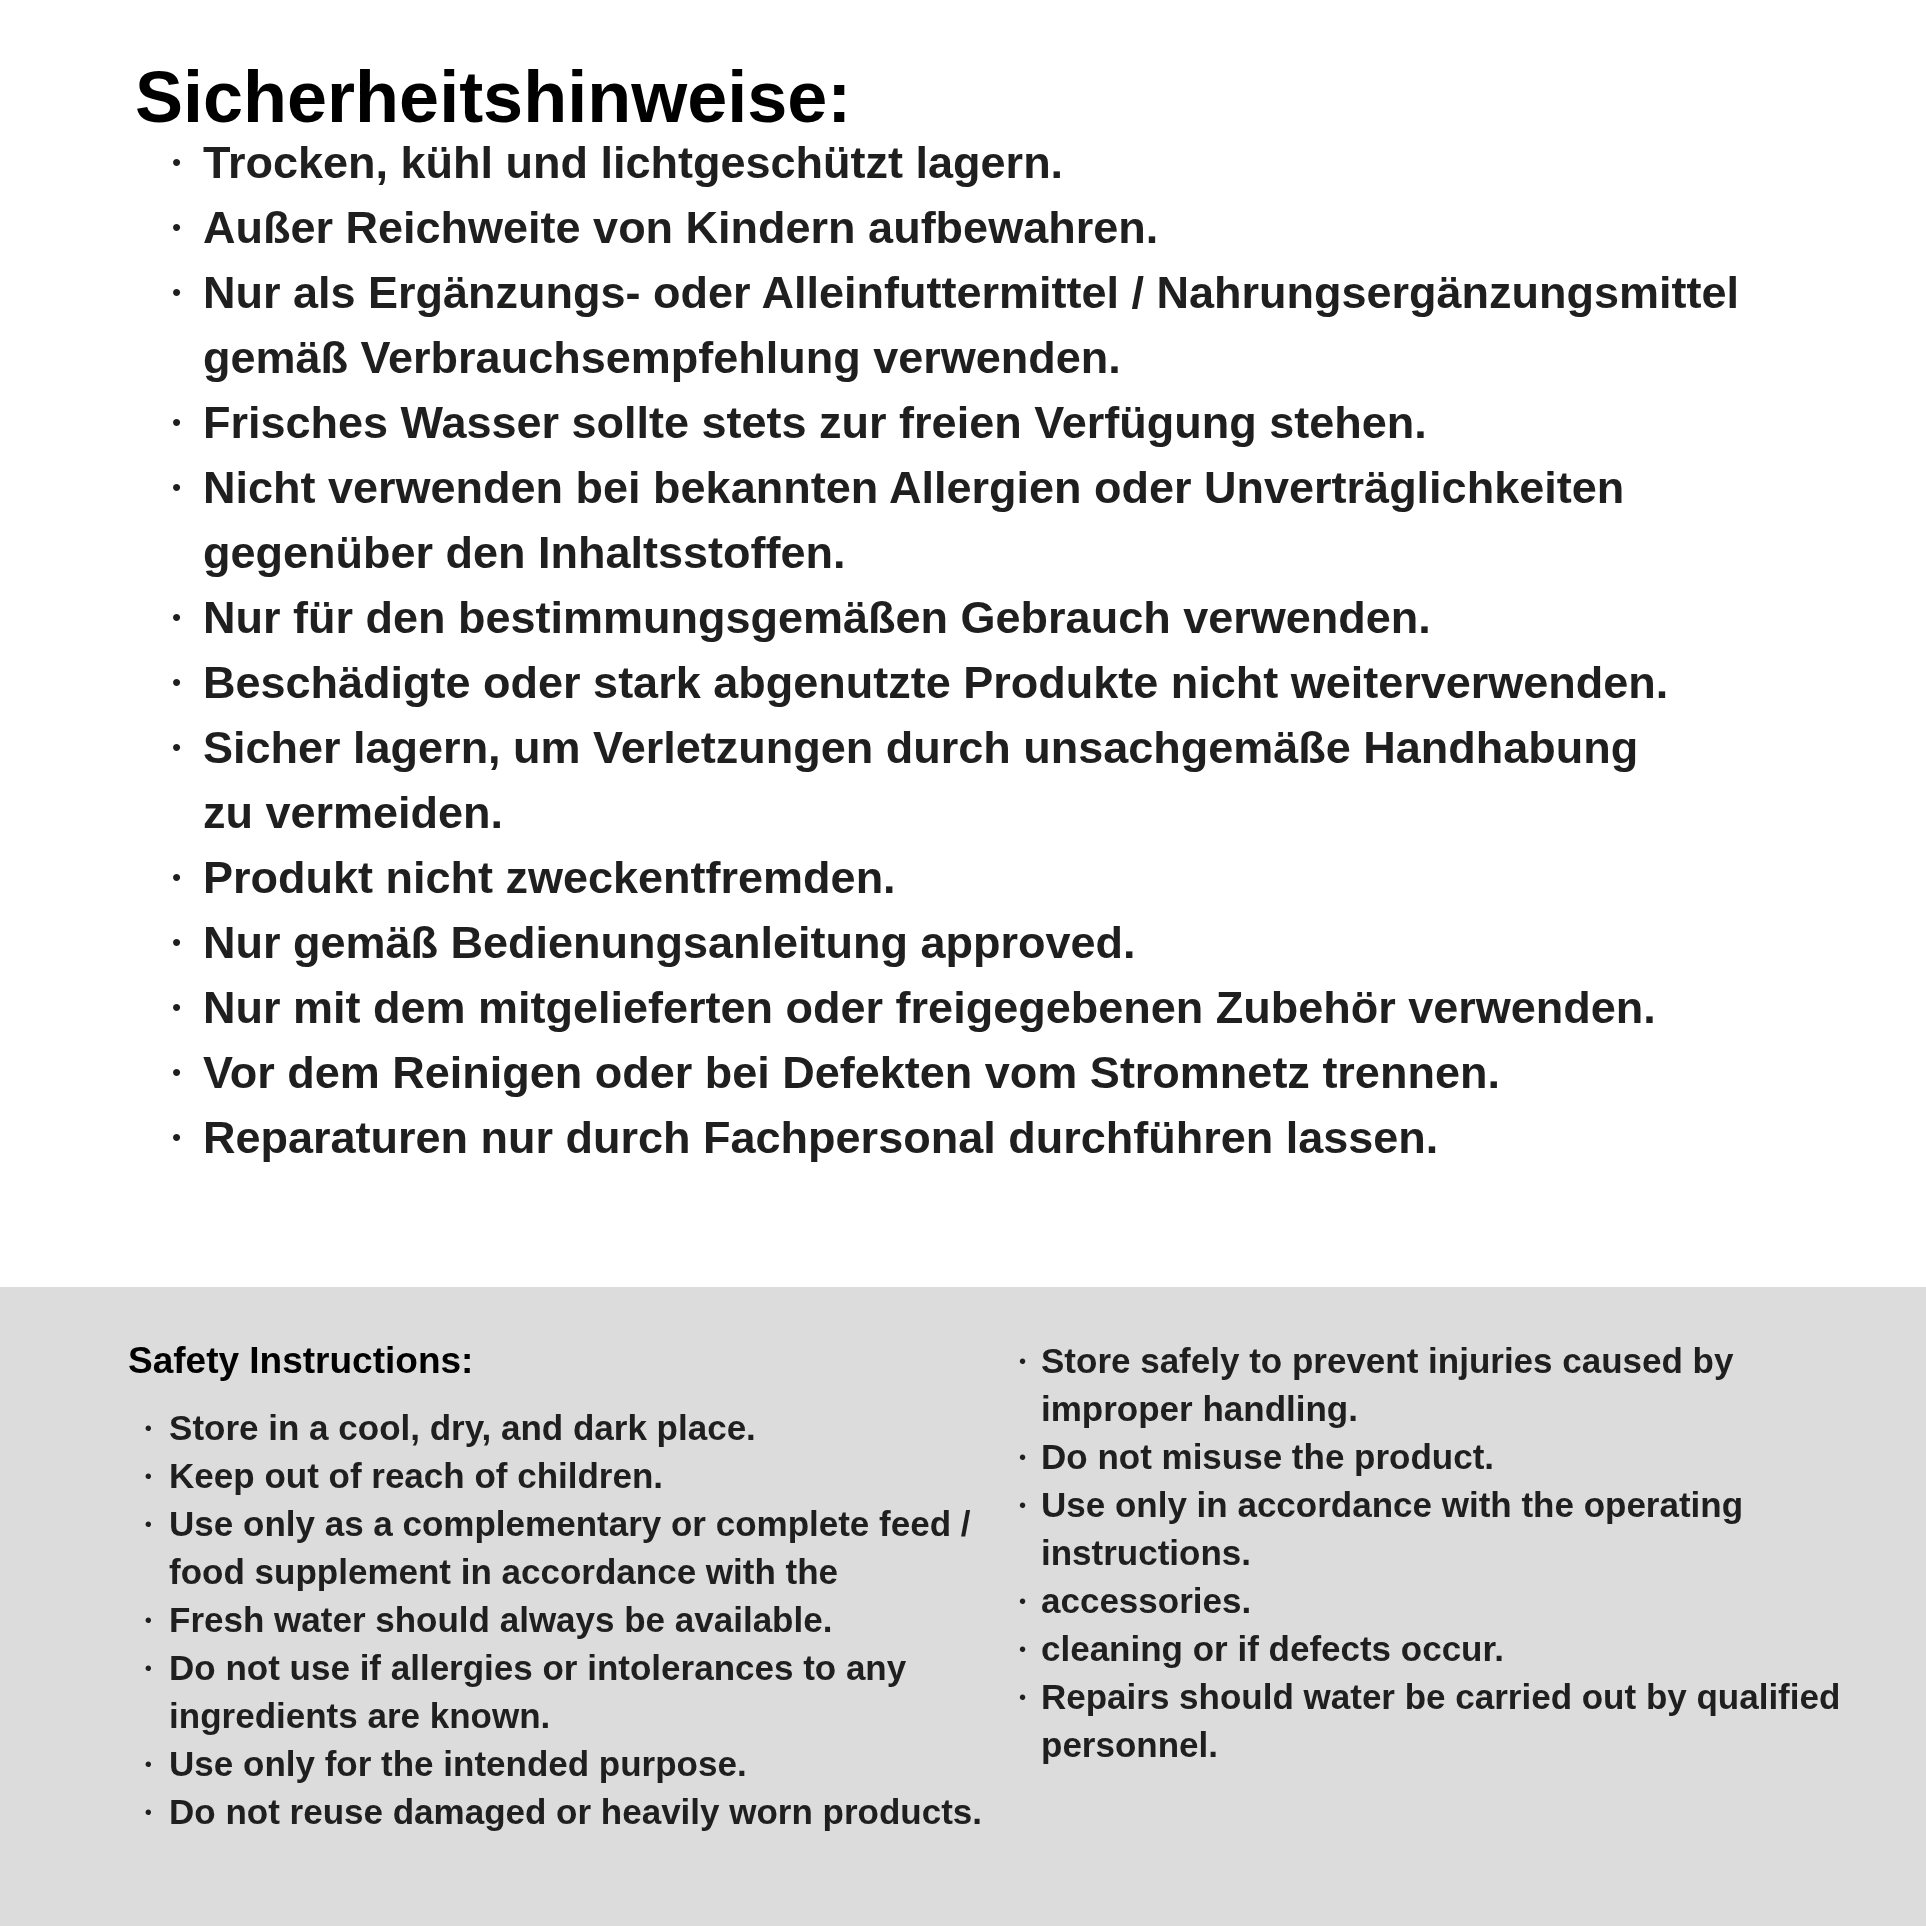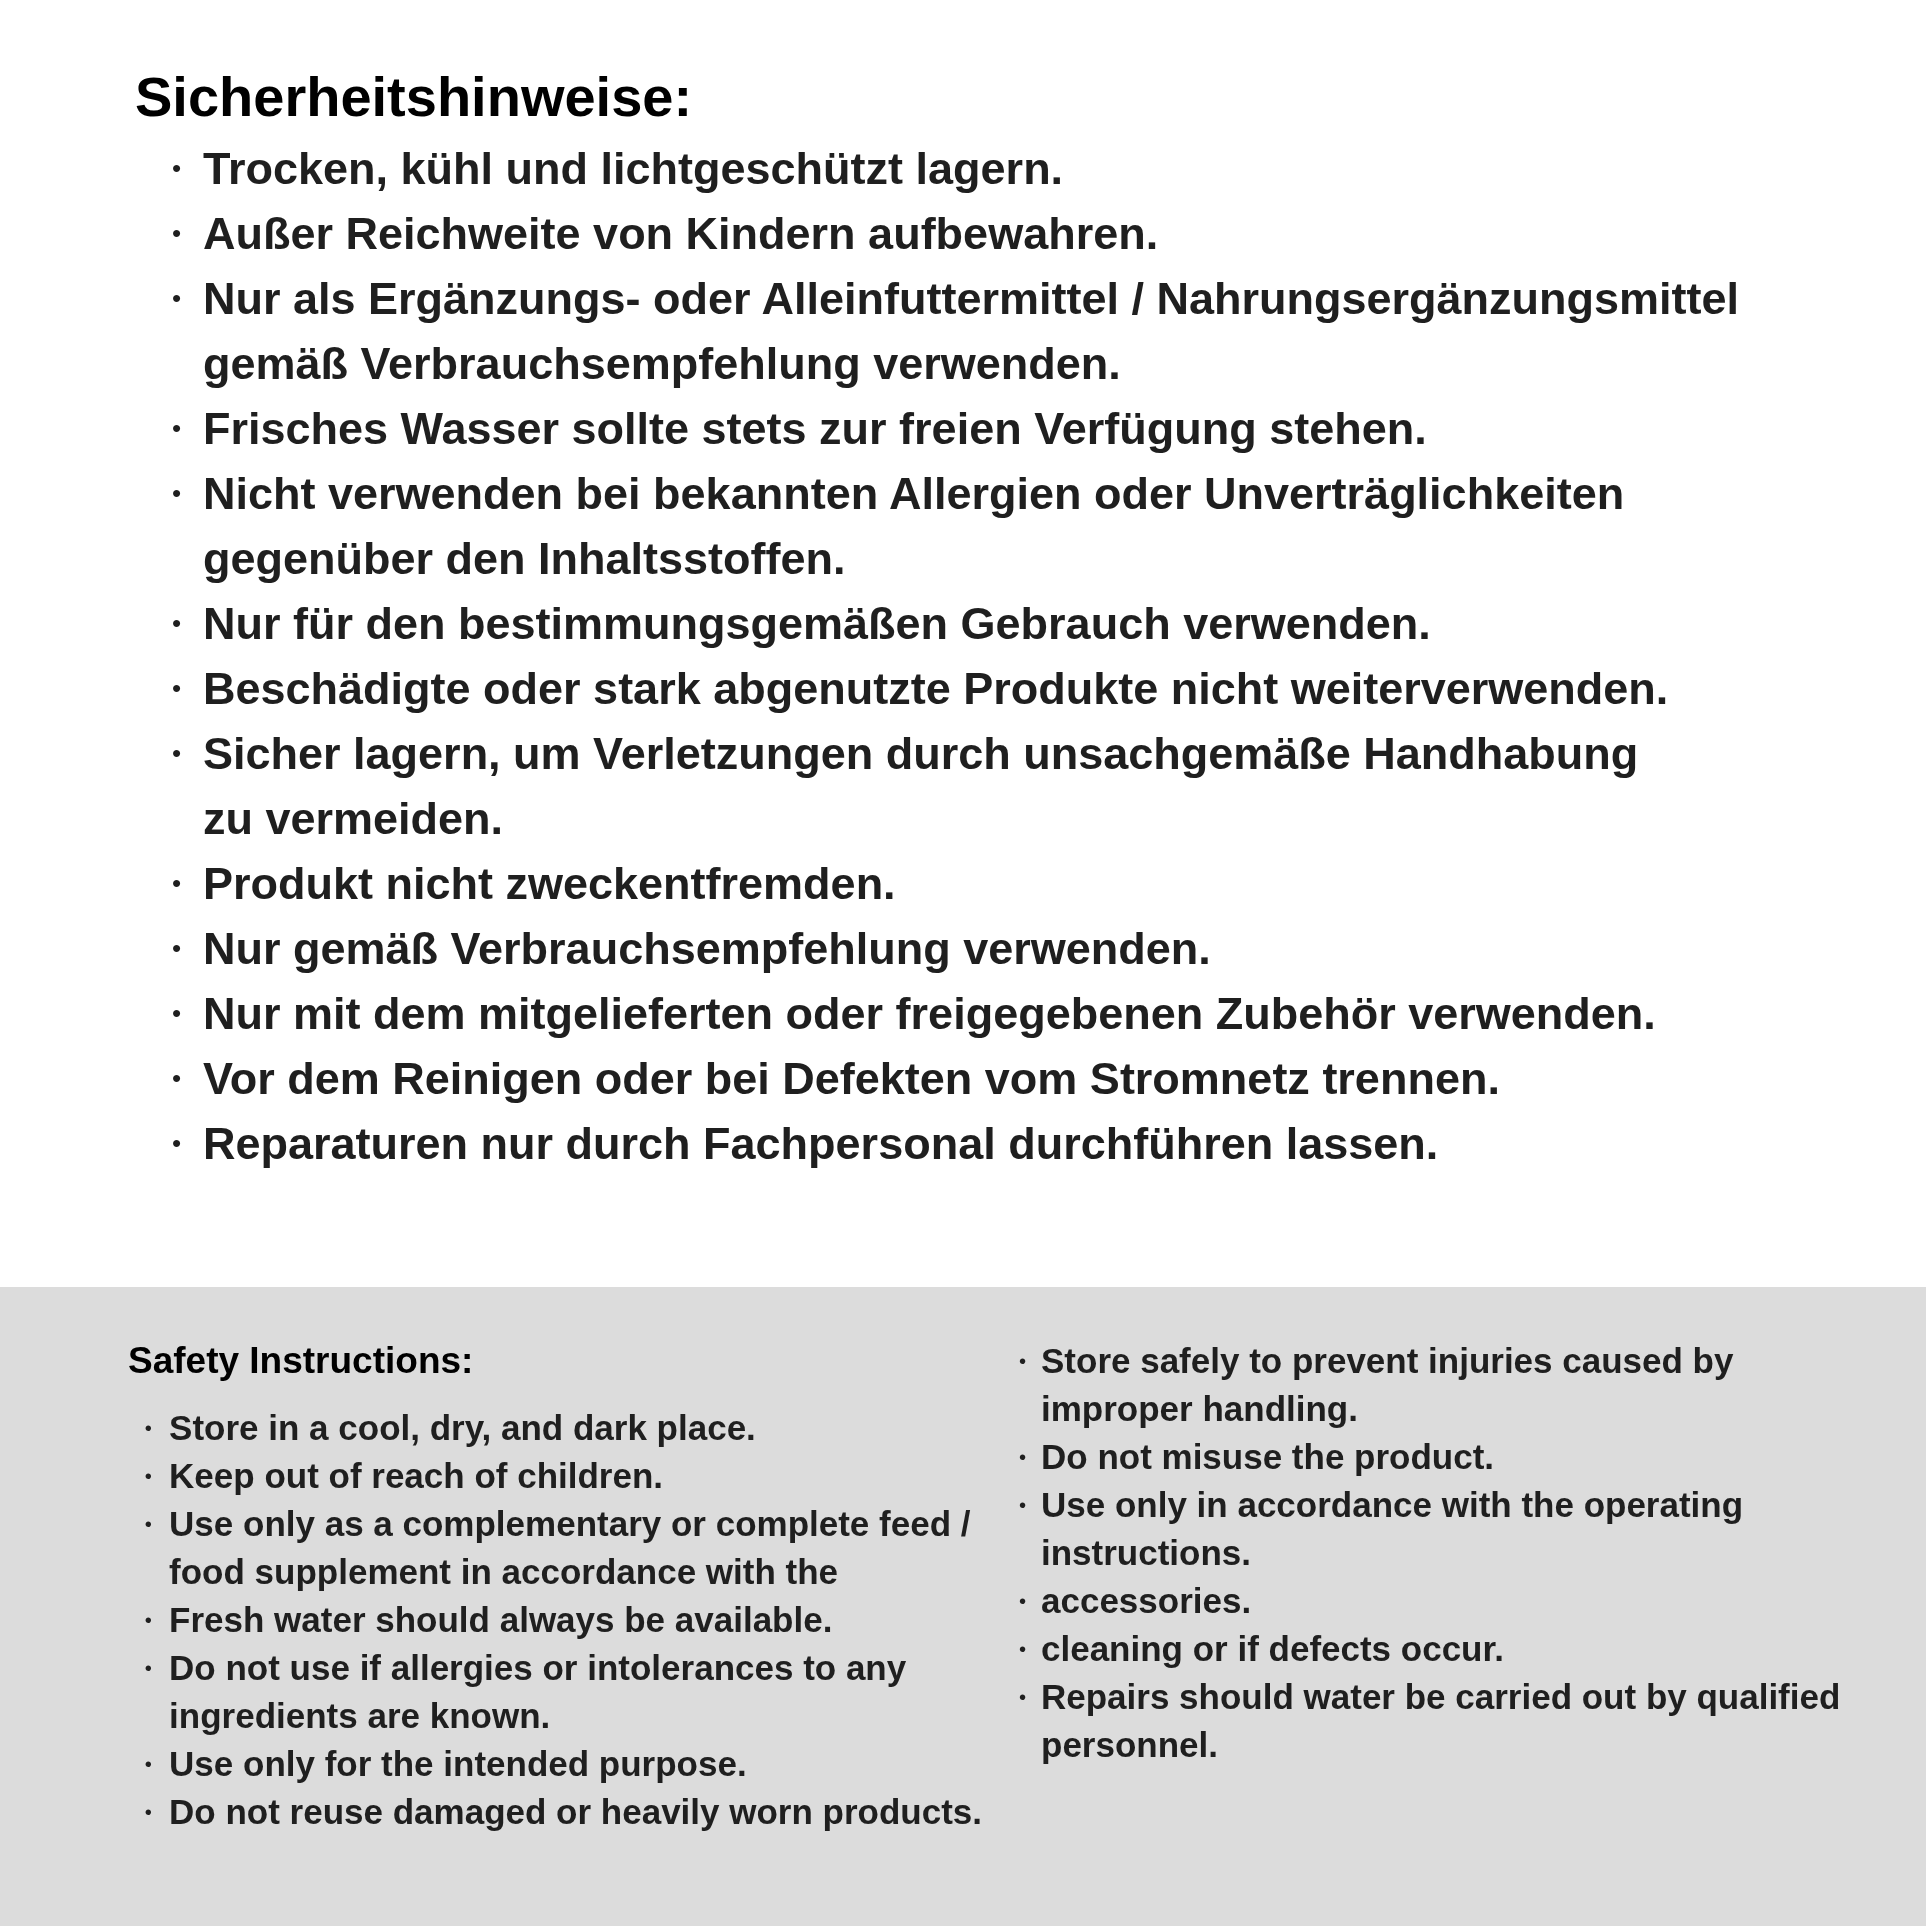--- a/index.html
+++ b/index.html
@@ -22,25 +22,25 @@
     width: 1926px;
     height: 1926px;
     overflow: hidden;
   }
 
   
   .german-section {
     padding: 64px 77px 0 135px;
   }
   .german-title {
-    font-size: 56px;
+    font-size: 72px;
     line-height: 66px;
     font-weight: 700;
     color: var(--heading-text);
-    margin: 0 0 6px 0;
+    margin: 0 0 0 0;
   }
   ul.instruction-list {
     list-style: none;
     margin: 0;
     padding: 0;
   }
   .german-section ul.instruction-list {
     padding-left: 37px;
     font-size: 45px;
     line-height: 65px;
@@ -150,21 +150,21 @@
         </li>
         <li class="instruction-item">
           <span class="bullet">•</span>
           <div class="li-lines">
             <div class="li-line">Produkt nicht zweckentfremden.</div>
           </div>
         </li>
         <li class="instruction-item">
           <span class="bullet">•</span>
           <div class="li-lines">
-            <div class="li-line">Nur gemäß Verbrauchsempfehlung verwenden.</div>
+            <div class="li-line">Nur gemäß Bedienungsanleitung approved.</div>
           </div>
         </li>
         <li class="instruction-item">
           <span class="bullet">•</span>
           <div class="li-lines">
             <div class="li-line">Nur mit dem mitgelieferten oder freigegebenen Zubehör verwenden.</div>
           </div>
         </li>
         <li class="instruction-item">
           <span class="bullet">•</span>

